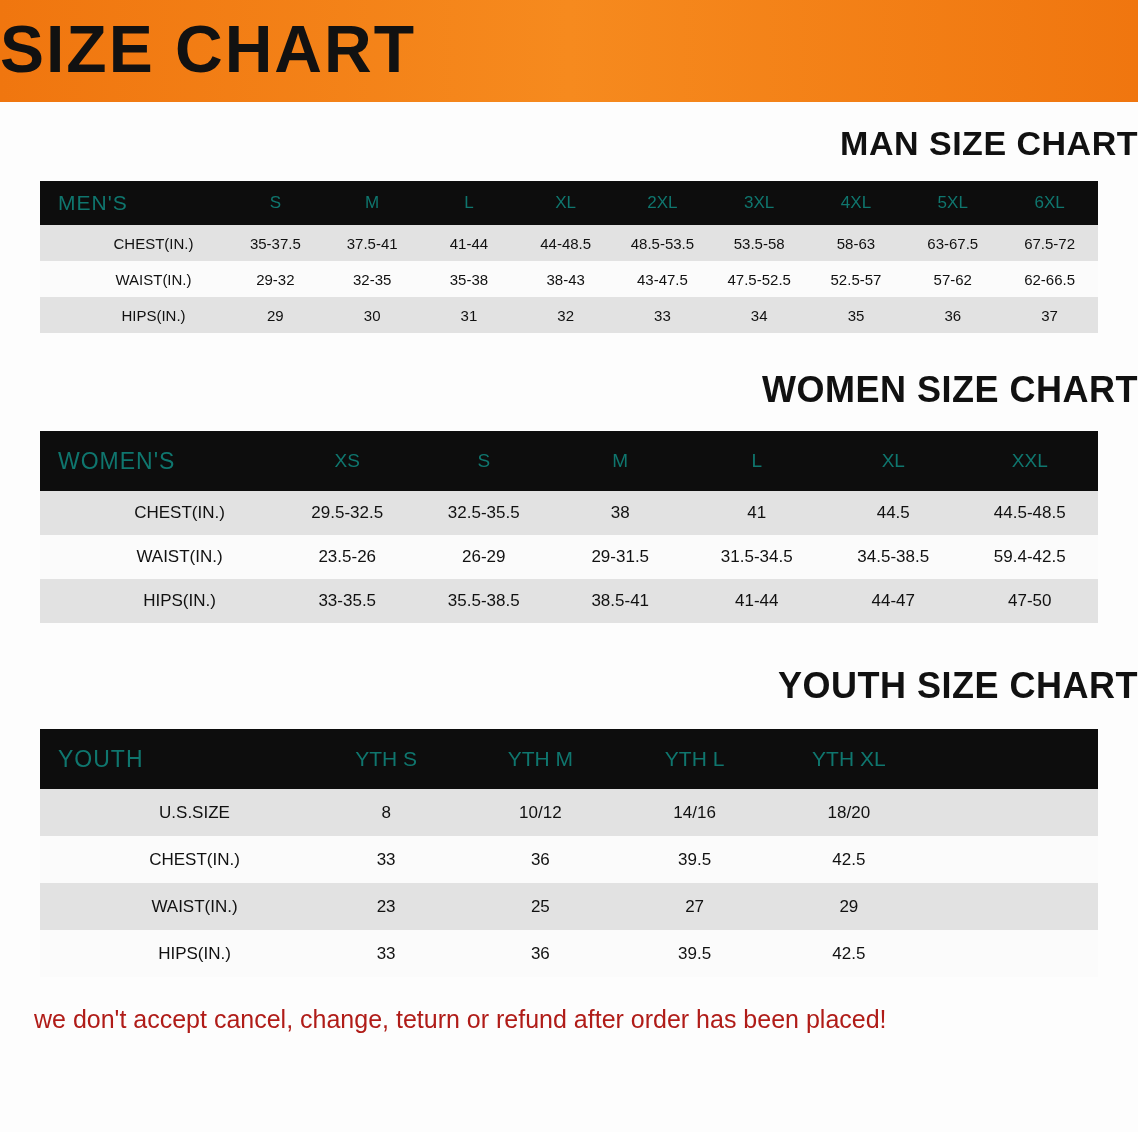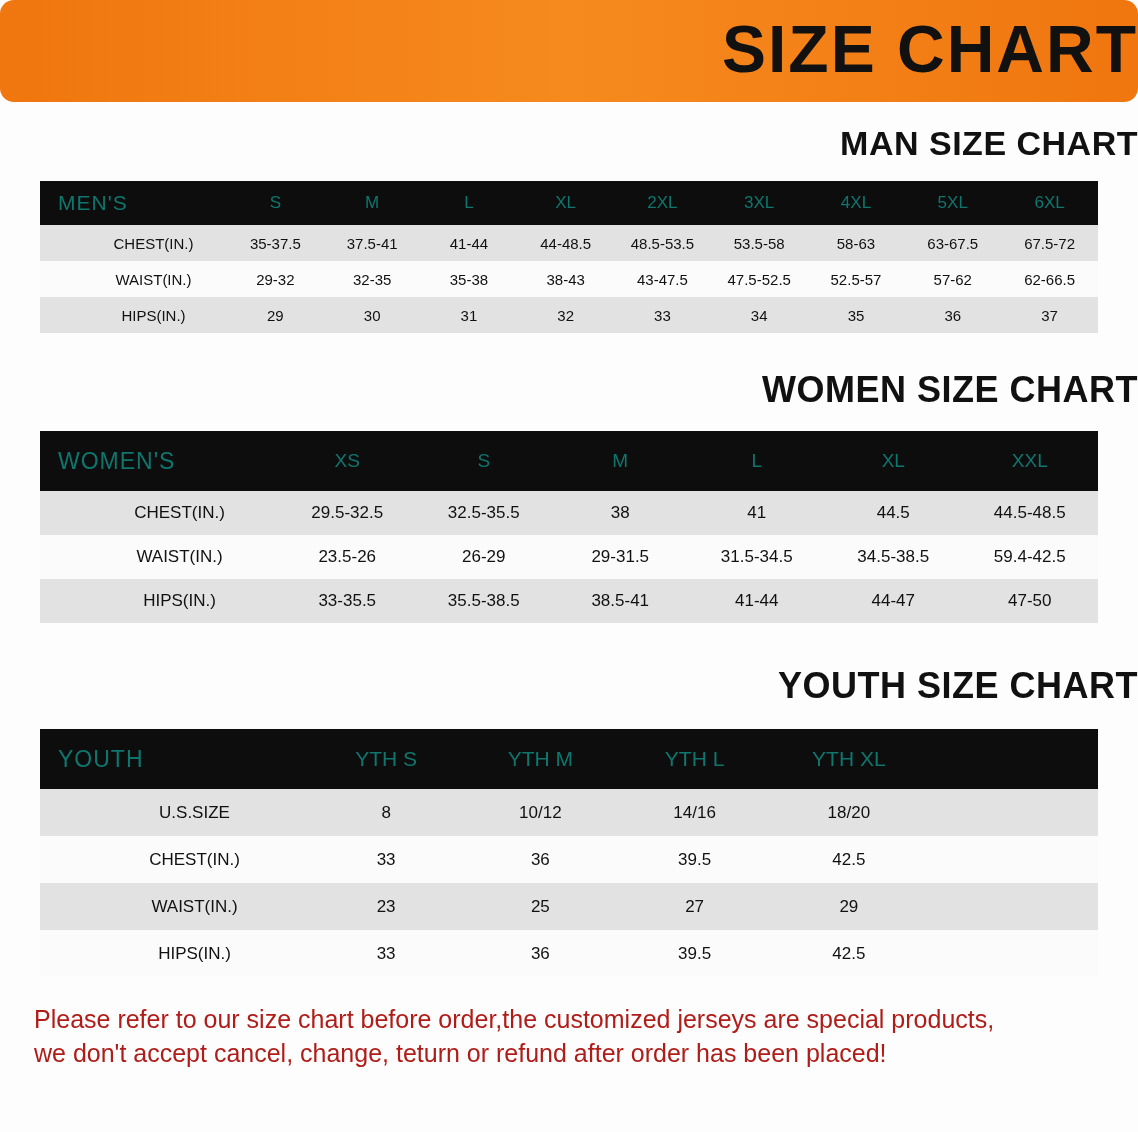--- a/index.html
+++ b/index.html
@@ -21,22 +21,21 @@
     background: #fdfdfd;
   }
 
   
   .banner {
     height: 102px;
     background: #f47b20;
     background: linear-gradient(90deg,#f0760f 0%,#f68a1e 50%,#f0760f 100%);
     display: flex;
     align-items: center;
-    justify-content: flex-end;
-    border-radius: 14px;
+    justify-content: flex-start;
   }
   .banner-title {
     font-family: "Liberation Sans", sans-serif;
     font-weight: bold;
     font-size: 66px;
     letter-spacing: 2px;
     color: #111;
     line-height: 1;
     margin-top: -4px;
   }
@@ -272,17 +271,16 @@
           <td>36</td>
           <td>39.5</td>
           <td>42.5</td>
           <td></td>
         </tr>
       </tbody>
     </table>
   </div>
 
   <div class="note">
-    <div>Please refer to our size chart before order,the customized jerseys are special products,</div>
     <div>we don't accept cancel, change, teturn or refund after order has been placed!</div>
   </div>
 
 </div>
 
 </body></html>

